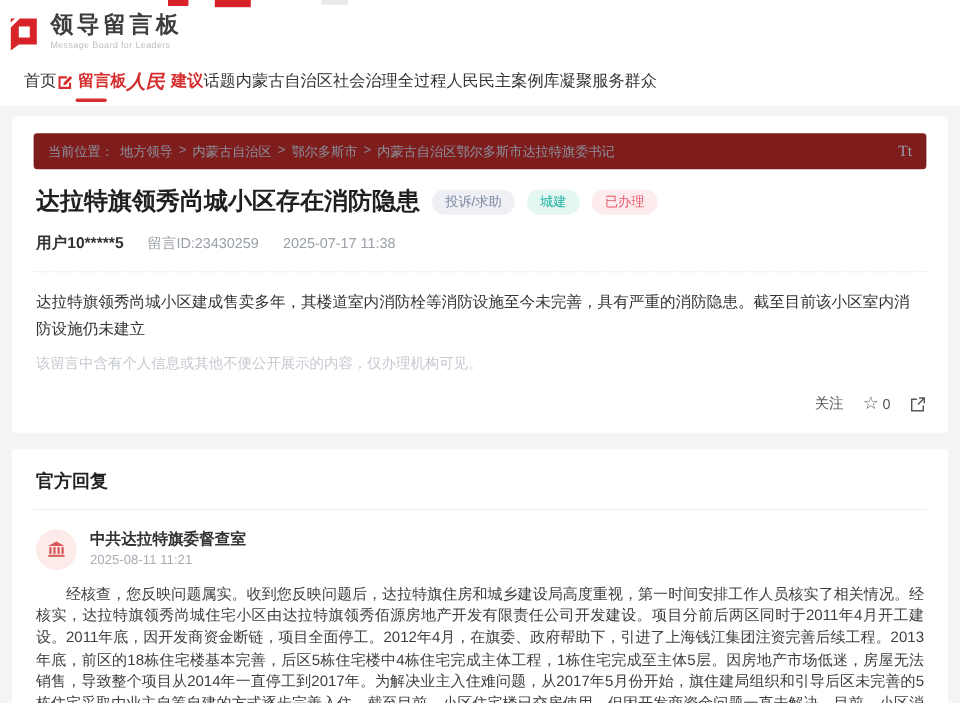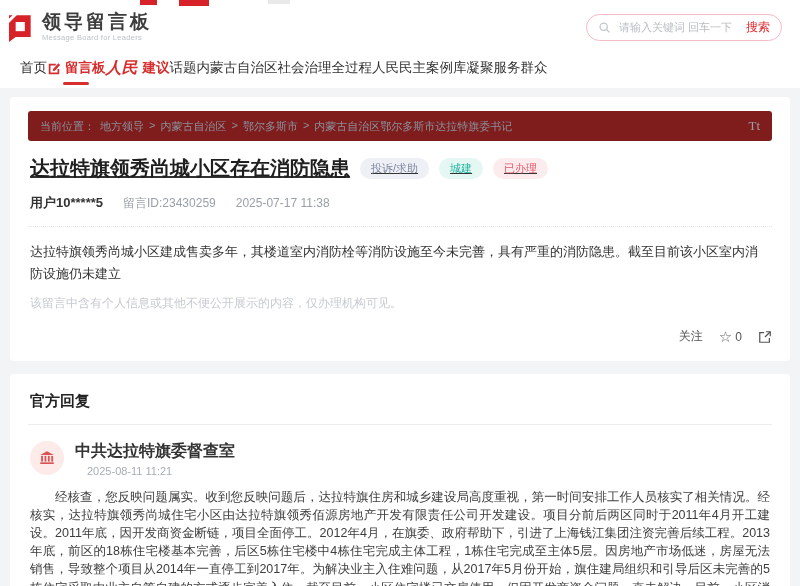--- a/index.html
+++ b/index.html
@@ -54,42 +54,42 @@
   .card2 { margin-top:13px; height:300px; overflow:hidden; }
 
   .breadcrumb {
     background:#7f1d1d; border-radius:3px; padding:7px 12px;
     font-size:11px; color:#8a909c; display:flex; justify-content:space-between; align-items:center;
   }
   .breadcrumb .seg, .breadcrumb .sep { margin-right:5px; }
   .bc-left { display:flex; flex-wrap:nowrap; white-space:nowrap; overflow:hidden; }
   .tt-tool { color:#9aa0aa; font-size:13px; cursor:pointer; font-family:"Liberation Serif",serif; }
 
-  .title-row { display:flex; align-items:center; gap:10px; margin:15px 2px 12px;text-decoration:underline; }
+  .title-row { display:flex; align-items:center; gap:10px; margin:15px 2px 12px; }
   .msg-title { font-size:20px; font-weight:bold; color:#1f1f1f; margin:0; line-height:1.2; }
   .tag { font-size:11px; padding:3px 11px; border-radius:12px; white-space:nowrap; }
   .tag-cat    { color:#7b87a0; background:#eef0f5; }
   .tag-field  { color:#1db3a0; background:#e4f7f3; }
   .tag-status { color:#e4576a; background:#fdecee; }
 
   .meta { display:flex; gap:20px; align-items:baseline; font-size:12px; color:#9aa0a8; padding:2px 2px 14px; border-bottom:1px dotted #e3e5e8; }
   .meta .user { color:#333; font-weight:bold; font-size:13px; }
 
   .msg-content { font-size:13px; color:#333; margin:14px 2px 0; line-height:1.7; }
   .privacy-note { font-size:12px; color:#c6cad0; margin:10px 2px 0; }
 
   .actions { display:flex; justify-content:flex-end; align-items:center; gap:16px; margin-top:16px; font-size:12px; color:#555; }
   .action { display:flex; align-items:center; gap:3px; cursor:pointer; color:#555; }
   .star-glyph { font-size:15px; color:#666; line-height:1; }
 
   .reply-title { font-size:15px; font-weight:bold; color:#222; padding:4px 2px 13px; border-bottom:1px solid #ededed; margin:0; }
   .author-row { display:flex; gap:11px; margin:16px 2px 0; align-items:flex-start; }
   .avatar { width:34px; height:34px; border-radius:50%; background:#fcebe8; display:flex; align-items:center; justify-content:center; flex:0 0 auto; }
-  .author-name { font-size:16px; font-weight:bold; color:#333; line-height:1.3;text-align:right; }
-  .author-date { font-size:11px; color:#a8adb5; margin-top:3px;margin-left:12px; }
+  .author-name { font-size:13px; font-weight:bold; color:#333; line-height:1.3;text-align:right; }
+  .author-date { font-size:11px; color:#a8adb5; margin-top:3px; }
 
   .reply-body { margin:11px 2px 0; font-size:12.5px; color:#3d3d3d; line-height:1.45; text-align:justify; }
   .reply-body p { margin:0 0 1px; text-indent:2em; }
 </style>
 </head>
 <body>
 
 <div class="frag frag1"></div>
 <div class="frag frag2"></div>
 <div class="frag frag3"></div>
@@ -100,30 +100,20 @@
       <svg width="30" height="30" viewBox="0 0 36 36">
         <path d="M6 4 h26 v26 h-18 l-8 6 z" fill="#d8222a"></path>
         <path d="M14 12 h11 v11 h-11 z" fill="#ffffff"></path>
         <path d="M2 12 L12 2 L17 2 L5 14 Z" fill="#ffffff"></path>
       </svg>
     </span>
     <span class="logo-text">
       <div class="cn">领导留言板</div>
       <div class="en">Message Board for Leaders</div>
     </span>
-  </div>
-  <div class="search">
-    <span style="display:inline-flex;">
-      <svg width="13" height="13" viewBox="0 0 16 16" fill="none" stroke="#c2c6cc" stroke-width="1.6">
-        <circle cx="7" cy="7" r="4.5"></circle>
-          <line x1="10.5" y1="10.5" x2="14" y2="14"></line>
-      </svg>
-    </span>
-    <input type="text" placeholder="请输入关键词 回车一下" style="">
-    <button class="search-btn">搜索</button>
   </div>
 </header>
 
 <nav class="nav">
   <a href="#">首页</a>
   <a href="#" class="active">
     <span class="nav-ico">
       <svg width="14" height="14" viewBox="0 0 16 16">
         <path d="M2 3 h8 v2 h-6 v8 h8 v-4 h2 v6 H2 Z" fill="#d62e2e"></path>
         <path d="M7 9 L13 2.6 L15 4.6 L9 11 L6.6 11.5 Z" fill="#d62e2e"></path>

